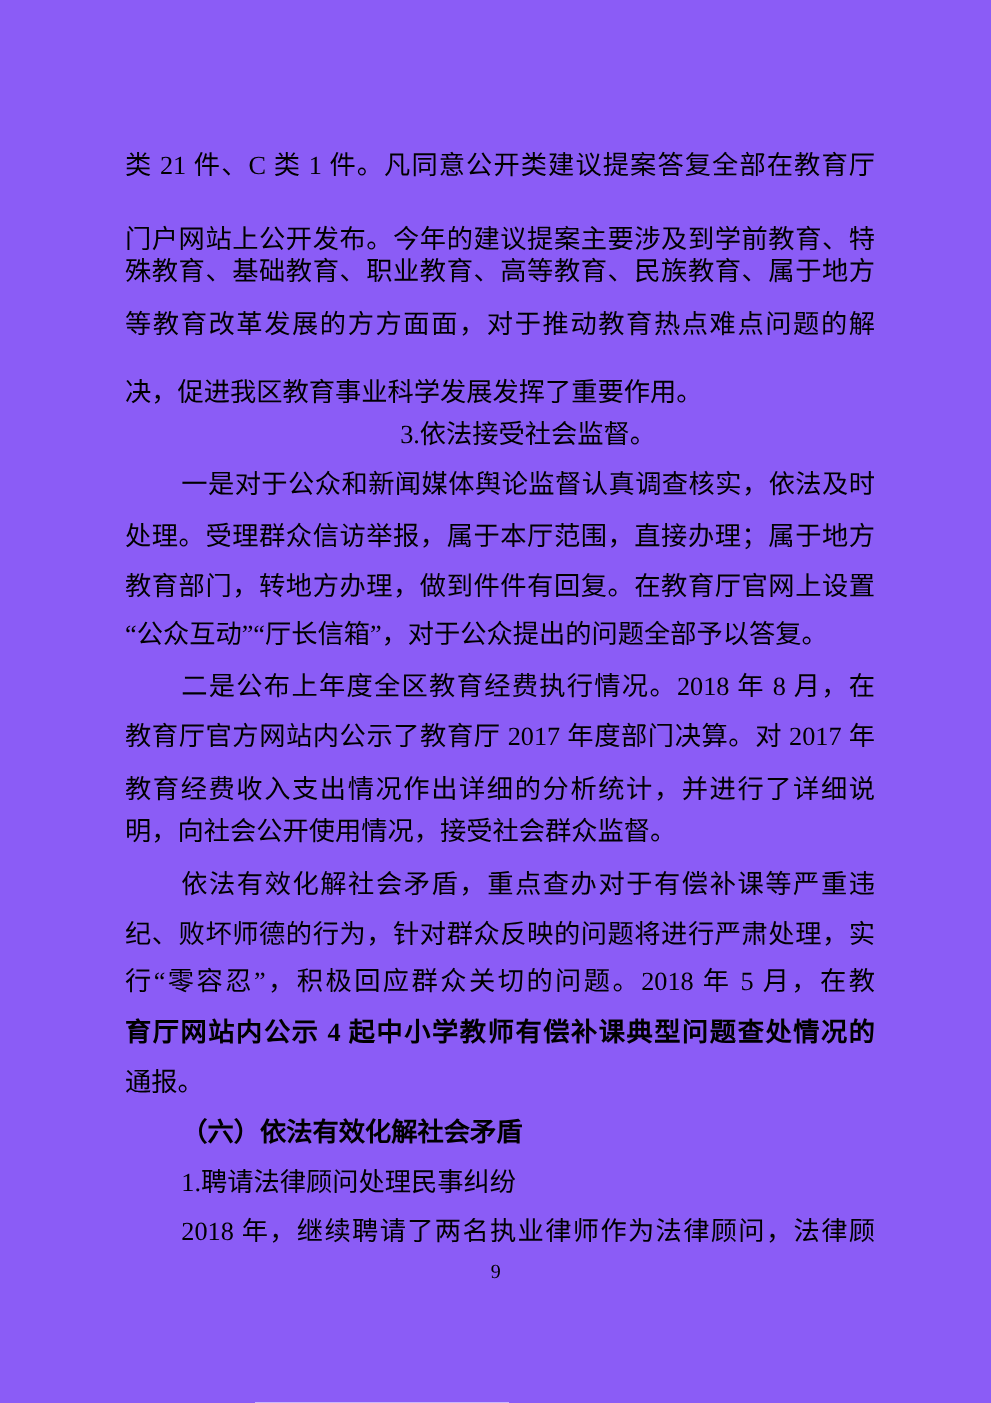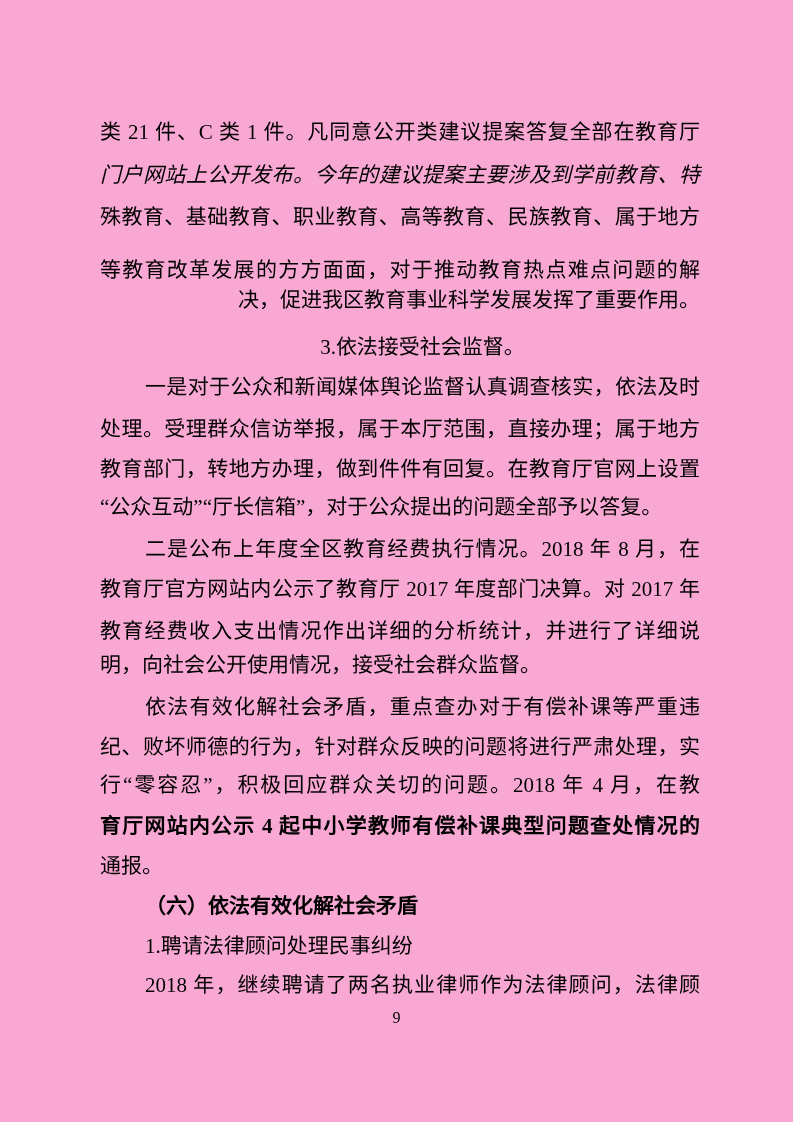--- a/index.html
+++ b/index.html
@@ -4,21 +4,21 @@
 <style>
   html, body {
     margin: 0;
     padding: 0;
     background: #ffffff;
   }
   .page {
     position: relative;
     width: 793px;
     height: 1122px;
-    background: #f9a8d4;
+    background: #8b5cf6;
     color: #000000;
     font-family: "Liberation Serif", "DejaVu Serif", serif;
     overflow: hidden;
   }
   .ln {
     position: absolute;
     left: 100px;
     width: 600px;
     height: 24px;
     line-height: 23px;
@@ -44,22 +44,22 @@
   .page-number {
     position: absolute;
     left: 0;
     top: 1008px;
     width: 793px;
     text-align: center;
     font-size: 16px;
     line-height: 20px;
   }
   
-  .y1  { top: 121px; } .y2  { top: 164px; font-style: italic; } .y3  { top: 206px; }
-  .y4  { top: 248px; margin-top: 11px; } .y5  { top: 289px; text-align: right; } .y6  { top: 336px; text-align: center; }
+  .y1  { top: 121px; } .y2  { top: 180px; } .y3  { top: 206px; }
+  .y4  { top: 248px; } .y5  { top: 303px; } .y6  { top: 336px; text-align: center; }
   .y7  { top: 376px; } .y8  { top: 418px; } .y9  { top: 458px; }
   .y10 { top: 496px; } .y11 { top: 538px; } .y12 { top: 578px; }
   .y13 { top: 620px; } .y14 { top: 654px; } .y15 { top: 696px; }
   .y16 { top: 736px; } .y17 { top: 774px; } .y18 { top: 815px; font-weight: bold; }
   .y19 { top: 855px; } .y20 { top: 895px; } .y21 { top: 935px; }
   .y22 { top: 974px; }
 </style>
 </head>
 <body>
 
@@ -87,21 +87,21 @@
   <div>
     <div class="ln y11 ind fill">二是公布上年度全区教育经费执行情况。2018 年 8 月，在</div>
     <div class="ln y12 fill">教育厅官方网站内公示了教育厅 2017 年度部门决算。对 2017 年</div>
     <div class="ln y13 fill">教育经费收入支出情况作出详细的分析统计，并进行了详细说</div>
     <div class="ln y14">明，向社会公开使用情况，接受社会群众监督。</div>
   </div>
 
   <div>
     <div class="ln y15 ind fill">依法有效化解社会矛盾，重点查办对于有偿补课等严重违</div>
     <div class="ln y16 fill">纪、败坏师德的行为，针对群众反映的问题将进行严肃处理，实</div>
-    <div class="ln y17 fill">行“零容忍”，积极回应群众关切的问题。2018 年 4 月，在教</div>
+    <div class="ln y17 fill">行“零容忍”，积极回应群众关切的问题。2018 年 5 月，在教</div>
     <div class="ln y18 fill">育厅网站内公示 4 起中小学教师有偿补课典型问题查处情况的</div>
     <div class="ln y19">通报。</div>
   </div>
 
   <div>
     <div class="ln y20 ind bold">（六）依法有效化解社会矛盾</div>
   </div>
 
   <div>
     <div class="ln y21 ind">1.聘请法律顾问处理民事纠纷</div>

